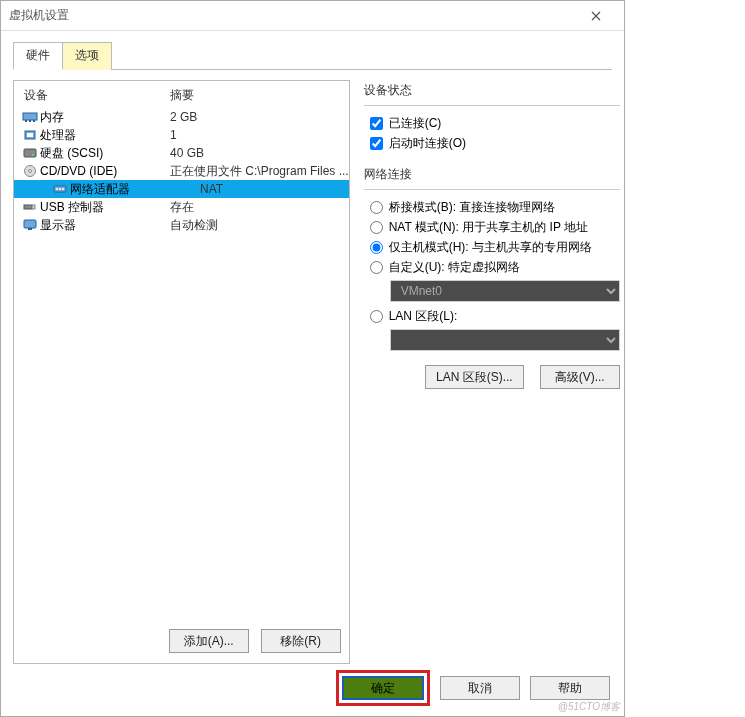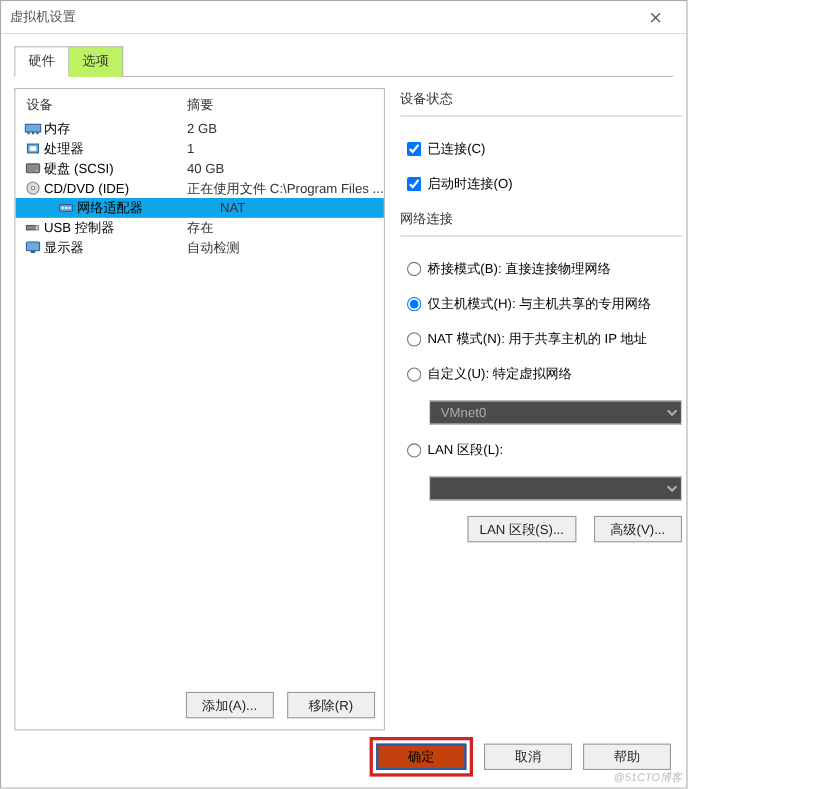--- a/index.html
+++ b/index.html
@@ -36,21 +36,21 @@
     padding: 10px 12px 0 12px;
   }
   .tabrow {
     display: flex;
     border-bottom: 1px solid #bbb;
   }
   .tab {
     padding: 4px 12px 5px 12px;
     border: 1px solid #bbb;
     border-bottom: none;
-    background: #bef264;
+    background: #fef9c3;
     margin-right: -1px;
     position: relative;
     top: 1px;
     color: #333;
   }
   .tab.active {
     background: #fff;
     border-bottom: 1px solid #fff;
     z-index: 2;
   }
@@ -121,21 +121,21 @@
   }
   .group-body {
     border-top: 1px solid #ccc;
     padding-top: 6px;
     padding-left: 6px;
   }
   .chk, .rad {
     display: flex;
     align-items: center;
     gap: 6px;
-    margin: 15px 0;
+    margin: 3px 0;
   }
   .chk input, .rad input { margin: 0; }
   .indented { margin-left: 20px; color: #aaa; }
   .indented input { accent-color: #aaa; }
   .select-row {
     margin: 4px 0 6px 20px;
   }
   .select-row select {
     width: 230px;
     height: 22px;
@@ -162,21 +162,21 @@
     position: relative;
   }
   .ok-wrap {
     border: 3px solid #d32424;
     padding: 3px;
   }
   .ok-btn {
     min-width: 82px;
     height: 24px;
     border: 2px solid #1a5fb4;
-    background: #c2410c;
+    background: #4d7c0f;
     font-size: 12px;
     display:inline-flex; align-items:center; justify-content:center;
   }
   .watermark {
     position: absolute;
     right: 4px;
     bottom: 2px;
     font-size: 10px;
     color: #bbb;
     font-style: italic;
@@ -315,26 +315,26 @@
       </div>
 
       <div class="group">
         <div class="group-title">网络连接</div>
         <div class="group-body">
           <label class="rad">
             <input type="radio" name="net" style="">
             <span>桥接模式(B): 直接连接物理网络</span>
           </label>
           <label class="rad">
+            <input type="radio" name="net" style="">
+            <span>NAT 模式(N): 用于共享主机的 IP 地址</span>
+          </label>
+          <label class="rad">
             <input type="radio" name="net" checked="" style="">
             <span>仅主机模式(H): 与主机共享的专用网络</span>
-          </label>
-          <label class="rad">
-            <input type="radio" name="net" style="">
-            <span>NAT 模式(N): 用于共享主机的 IP 地址</span>
           </label>
           <label class="rad">
             <input type="radio" name="net" style="">
             <span>自定义(U): 特定虚拟网络</span>
           </label>
           <div class="select-row">
             <select disabled="">
               <option>VMnet0</option>
             </select>
           </div>

